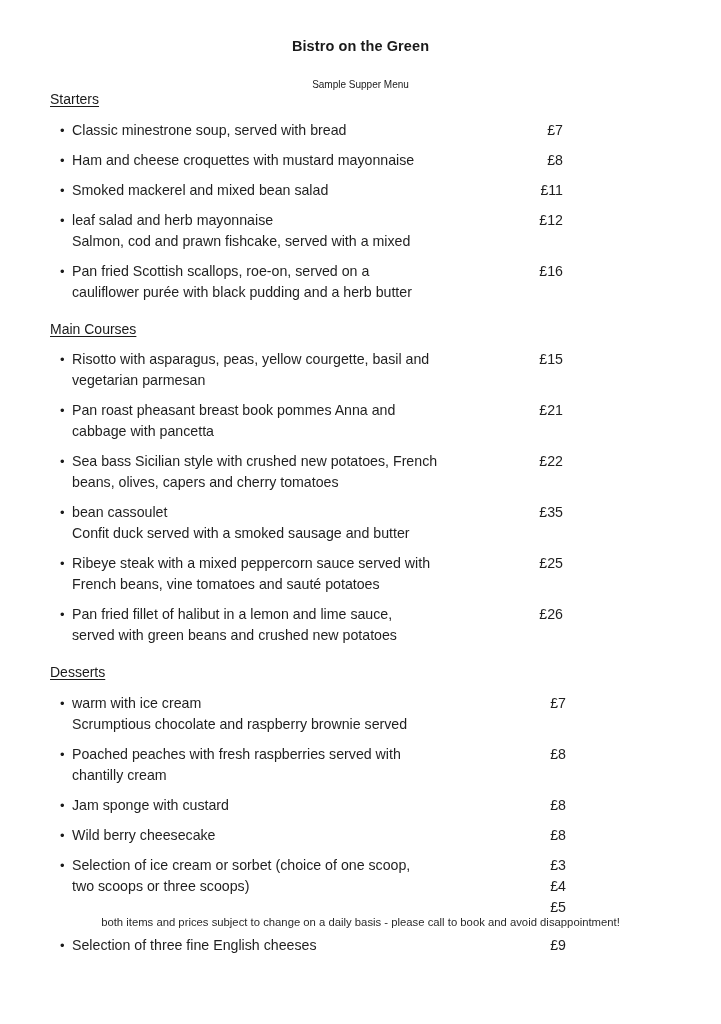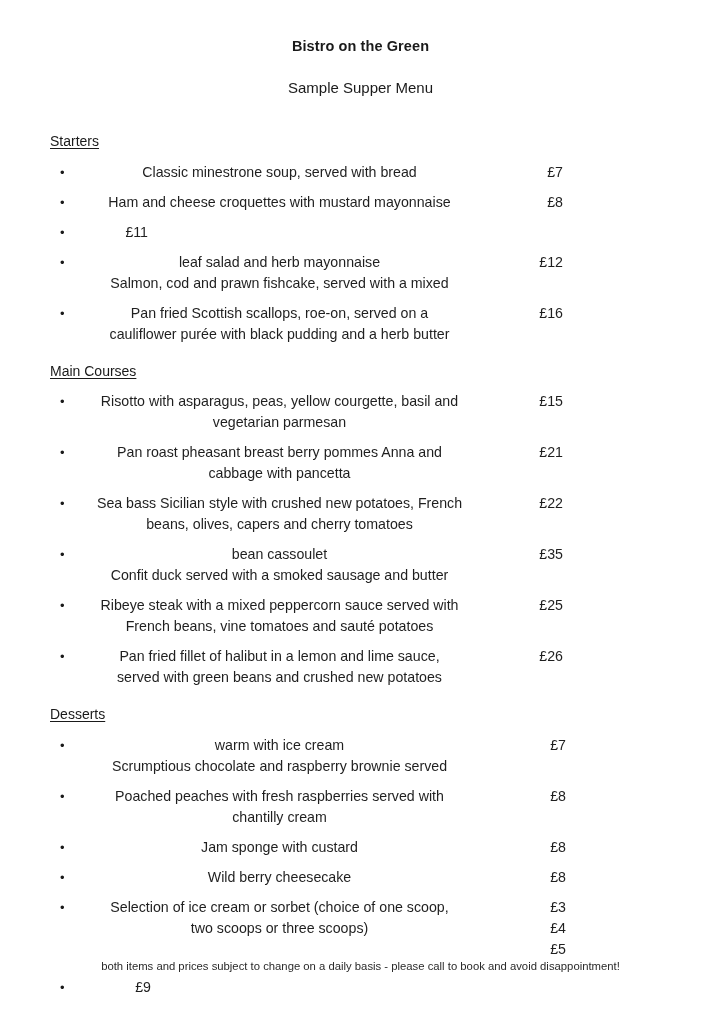--- a/index.html
+++ b/index.html
@@ -29,29 +29,28 @@
     text-align: center;
     padding-top: 38px;
   }
   .restaurant-name {
     font-size: 14.5px;
     font-weight: bold;
     letter-spacing: 0.1px;
     line-height: 1.2;
   }
   .menu-subtitle {
-    font-size: 15px;
+    font-size: 10px;
     font-weight: normal;
     margin-top: 24px;
     line-height: 1.2;
   }
 
   
   .sections {
-    margin-top: 36px;
     padding-left: 50px;
     padding-right: 50px;
   }
   .section {
     margin-bottom: 4px;
   }
   .section-heading {
     font-size: 14px;
     font-weight: normal;
     text-decoration: underline;
@@ -86,21 +85,20 @@
     padding-left: 10px;
     box-sizing: border-box;
     color: #1a1a1a;
   }
   .item-text {
     flex: 1 1 auto;
     font-size: 14.2px;
     line-height: 21px;
     max-width: 415px;
     color: #1f1f1f;
-    text-align: center;
   }
   .item-line {
     display: block;
   }
   .price-col {
     flex: 0 0 84px;
     text-align: right;
     font-size: 14.2px;
     line-height: 21px;
     color: #1f1f1f;
@@ -112,21 +110,21 @@
   }
   .price-line {
     display: block;
   }
 
   
   .doc-footer {
     position: absolute;
     left: 0;
     right: 0;
-    top: 960px;
+    top: 916px;
     text-align: center;
     font-size: 11.3px;
     color: #2a2a2a;
   }
 </style>
 </head>
 <body>
 
 <div class="page">
 
@@ -152,20 +150,23 @@
             <span class="bullet">•</span>
             <span class="item-text">
               <span class="item-line">Ham and cheese croquettes with mustard mayonnaise</span>
             </span>
             <span class="price-col">
               <span class="price-line">£8</span>
             </span>
           </li>
           <li class="menu-row">
             <span class="bullet">•</span>
+            <span class="item-text">
+              <span class="item-line">Smoked mackerel and mixed bean salad</span>
+            </span>
             <span class="price-col">
               <span class="price-line">£11</span>
             </span>
           </li>
           <li class="menu-row">
             <span class="bullet">•</span>
             <span class="item-text">
               <span class="item-line">leaf salad and herb mayonnaise</span>
               <span class="item-line">Salmon, cod and prawn fishcake, served with a mixed</span>
             </span>
@@ -194,21 +195,21 @@
               <span class="item-line">Risotto with asparagus, peas, yellow courgette, basil and</span>
               <span class="item-line">vegetarian parmesan</span>
             </span>
             <span class="price-col">
               <span class="price-line">£15</span>
             </span>
           </li>
           <li class="menu-row">
             <span class="bullet">•</span>
             <span class="item-text">
-              <span class="item-line">Pan roast pheasant breast berry pommes Anna and</span>
+              <span class="item-line">Pan roast pheasant breast book pommes Anna and</span>
               <span class="item-line">cabbage with pancetta</span>
             </span>
             <span class="price-col">
               <span class="price-line">£21</span>
             </span>
           </li>
           <li class="menu-row">
             <span class="bullet">•</span>
             <span class="item-text">
               <span class="item-line">Sea bass Sicilian style with crushed new potatoes, French</span>
@@ -298,20 +299,23 @@
               <span class="item-line">two scoops or three scoops)</span>
             </span>
             <span class="price-col desserts-price">
               <span class="price-line">£3</span>
               <span class="price-line">£4</span>
               <span class="price-line">£5</span>
             </span>
           </li>
           <li class="menu-row extra-gap">
             <span class="bullet">•</span>
+            <span class="item-text">
+              <span class="item-line">Selection of three fine English cheeses</span>
+            </span>
             <span class="price-col desserts-price">
               <span class="price-line">£9</span>
             </span>
           </li>
         </ul>
       </div>
     </div>
 
   <div class="doc-footer">
     <span>both items and prices subject to change on a daily basis - please call to book and avoid disappointment!</span>

